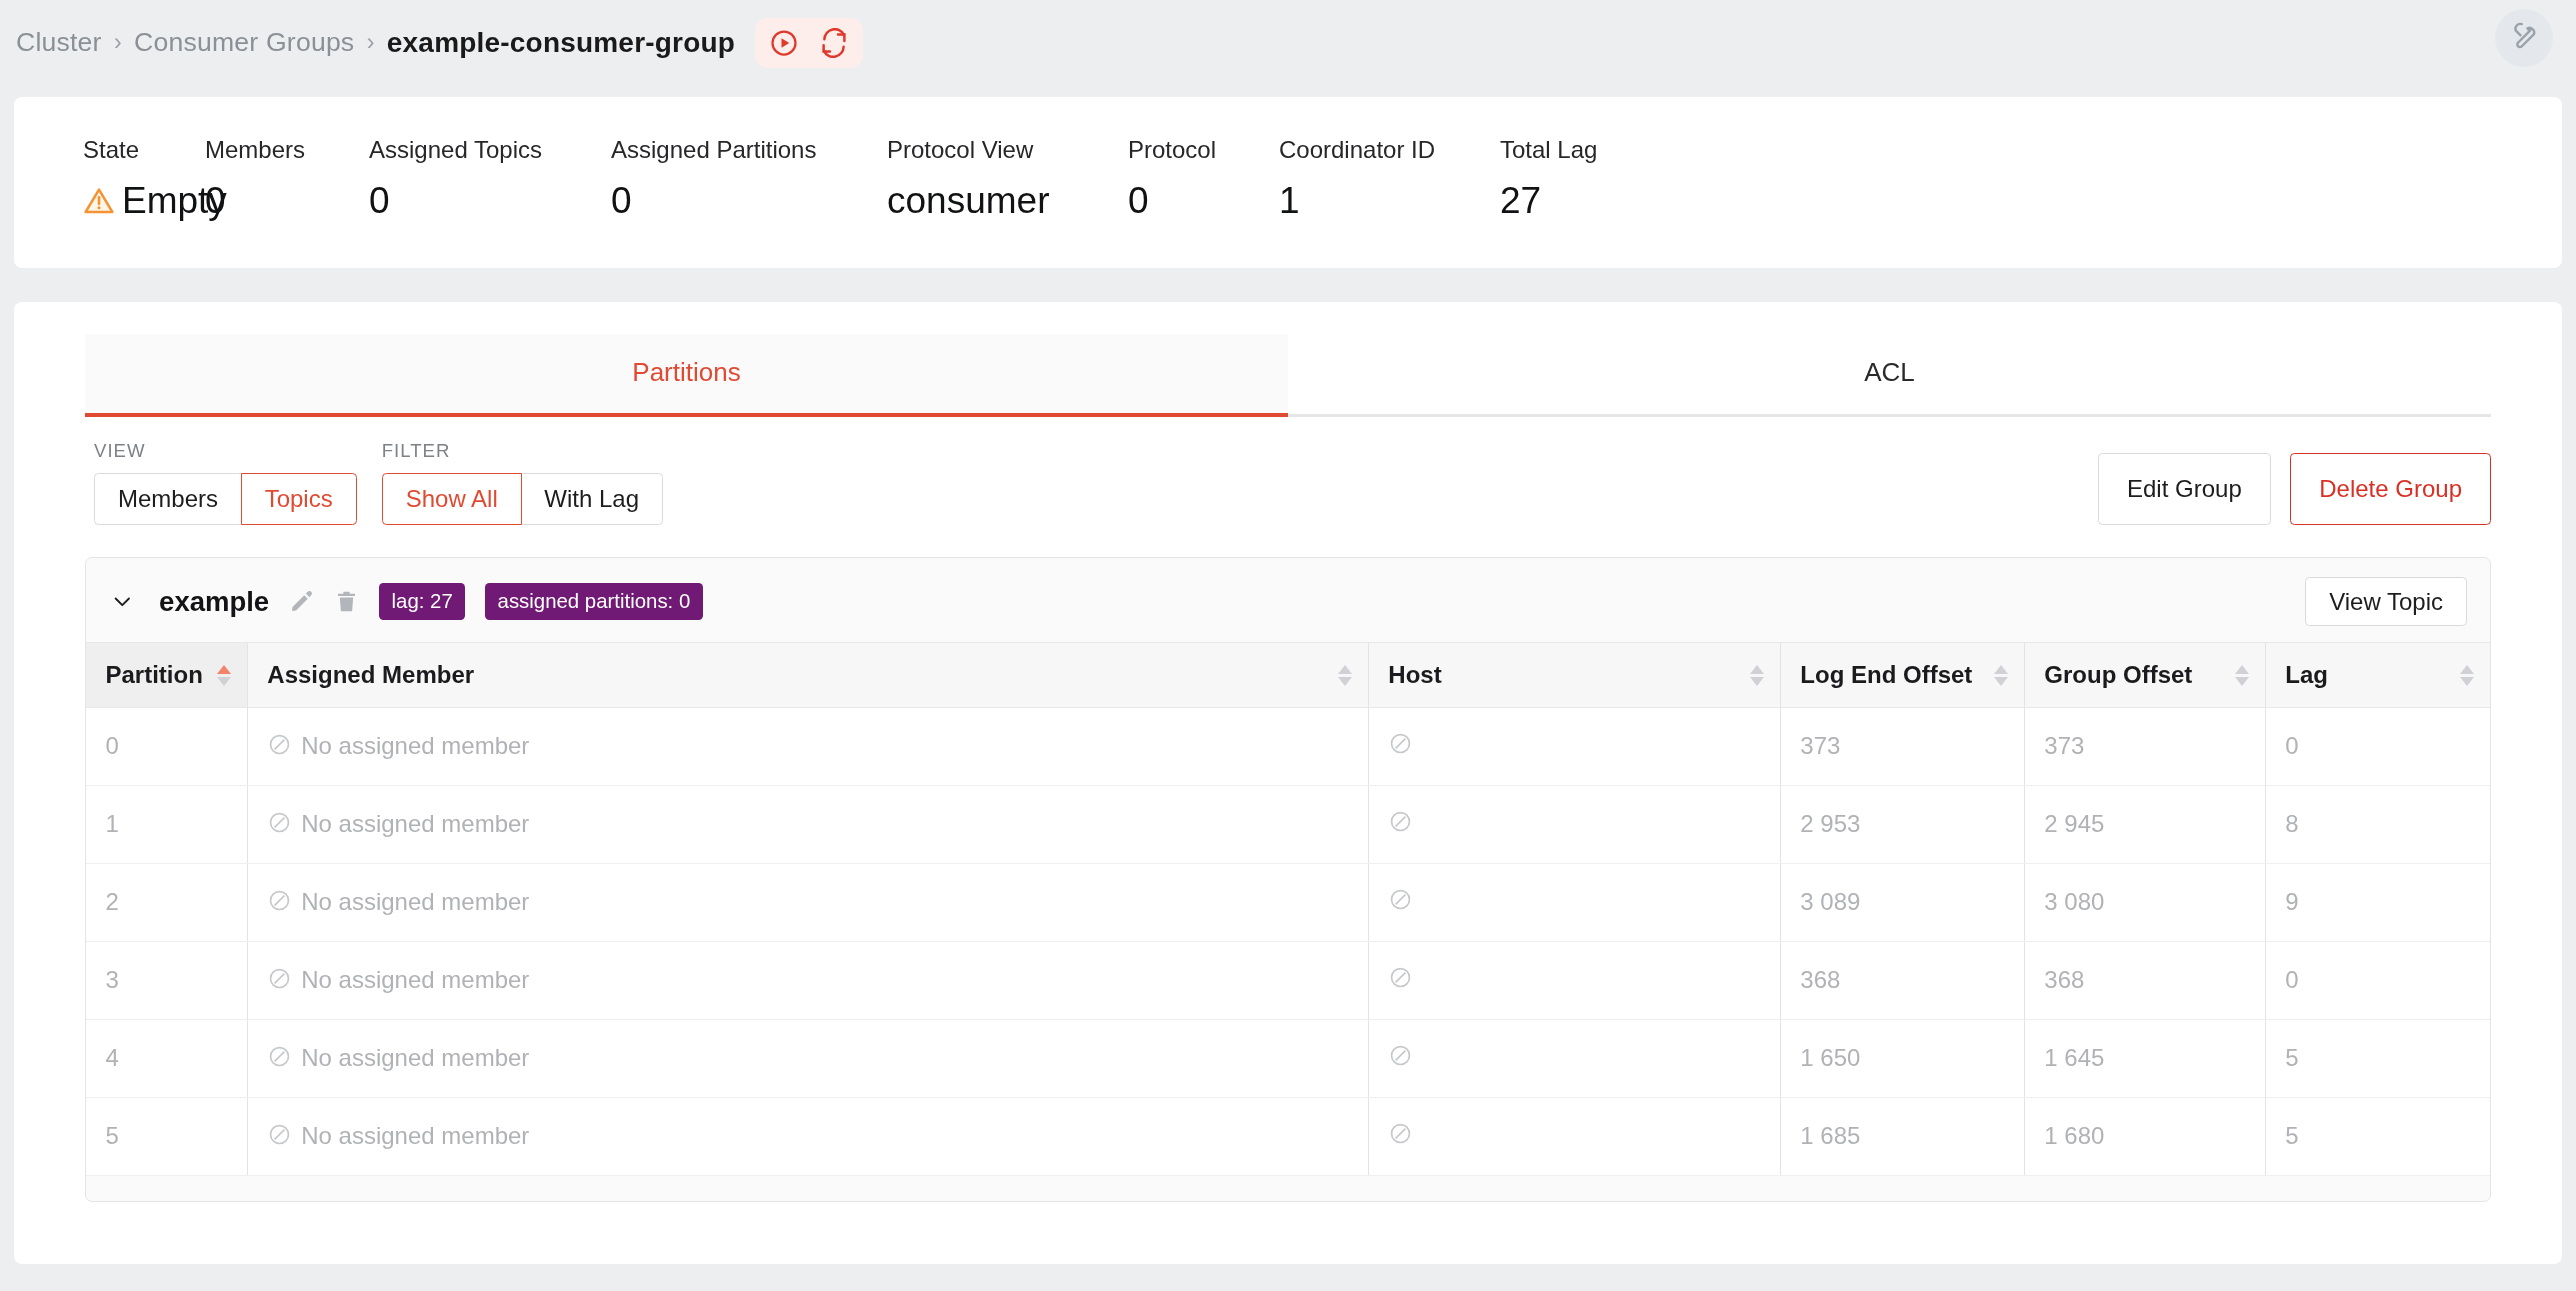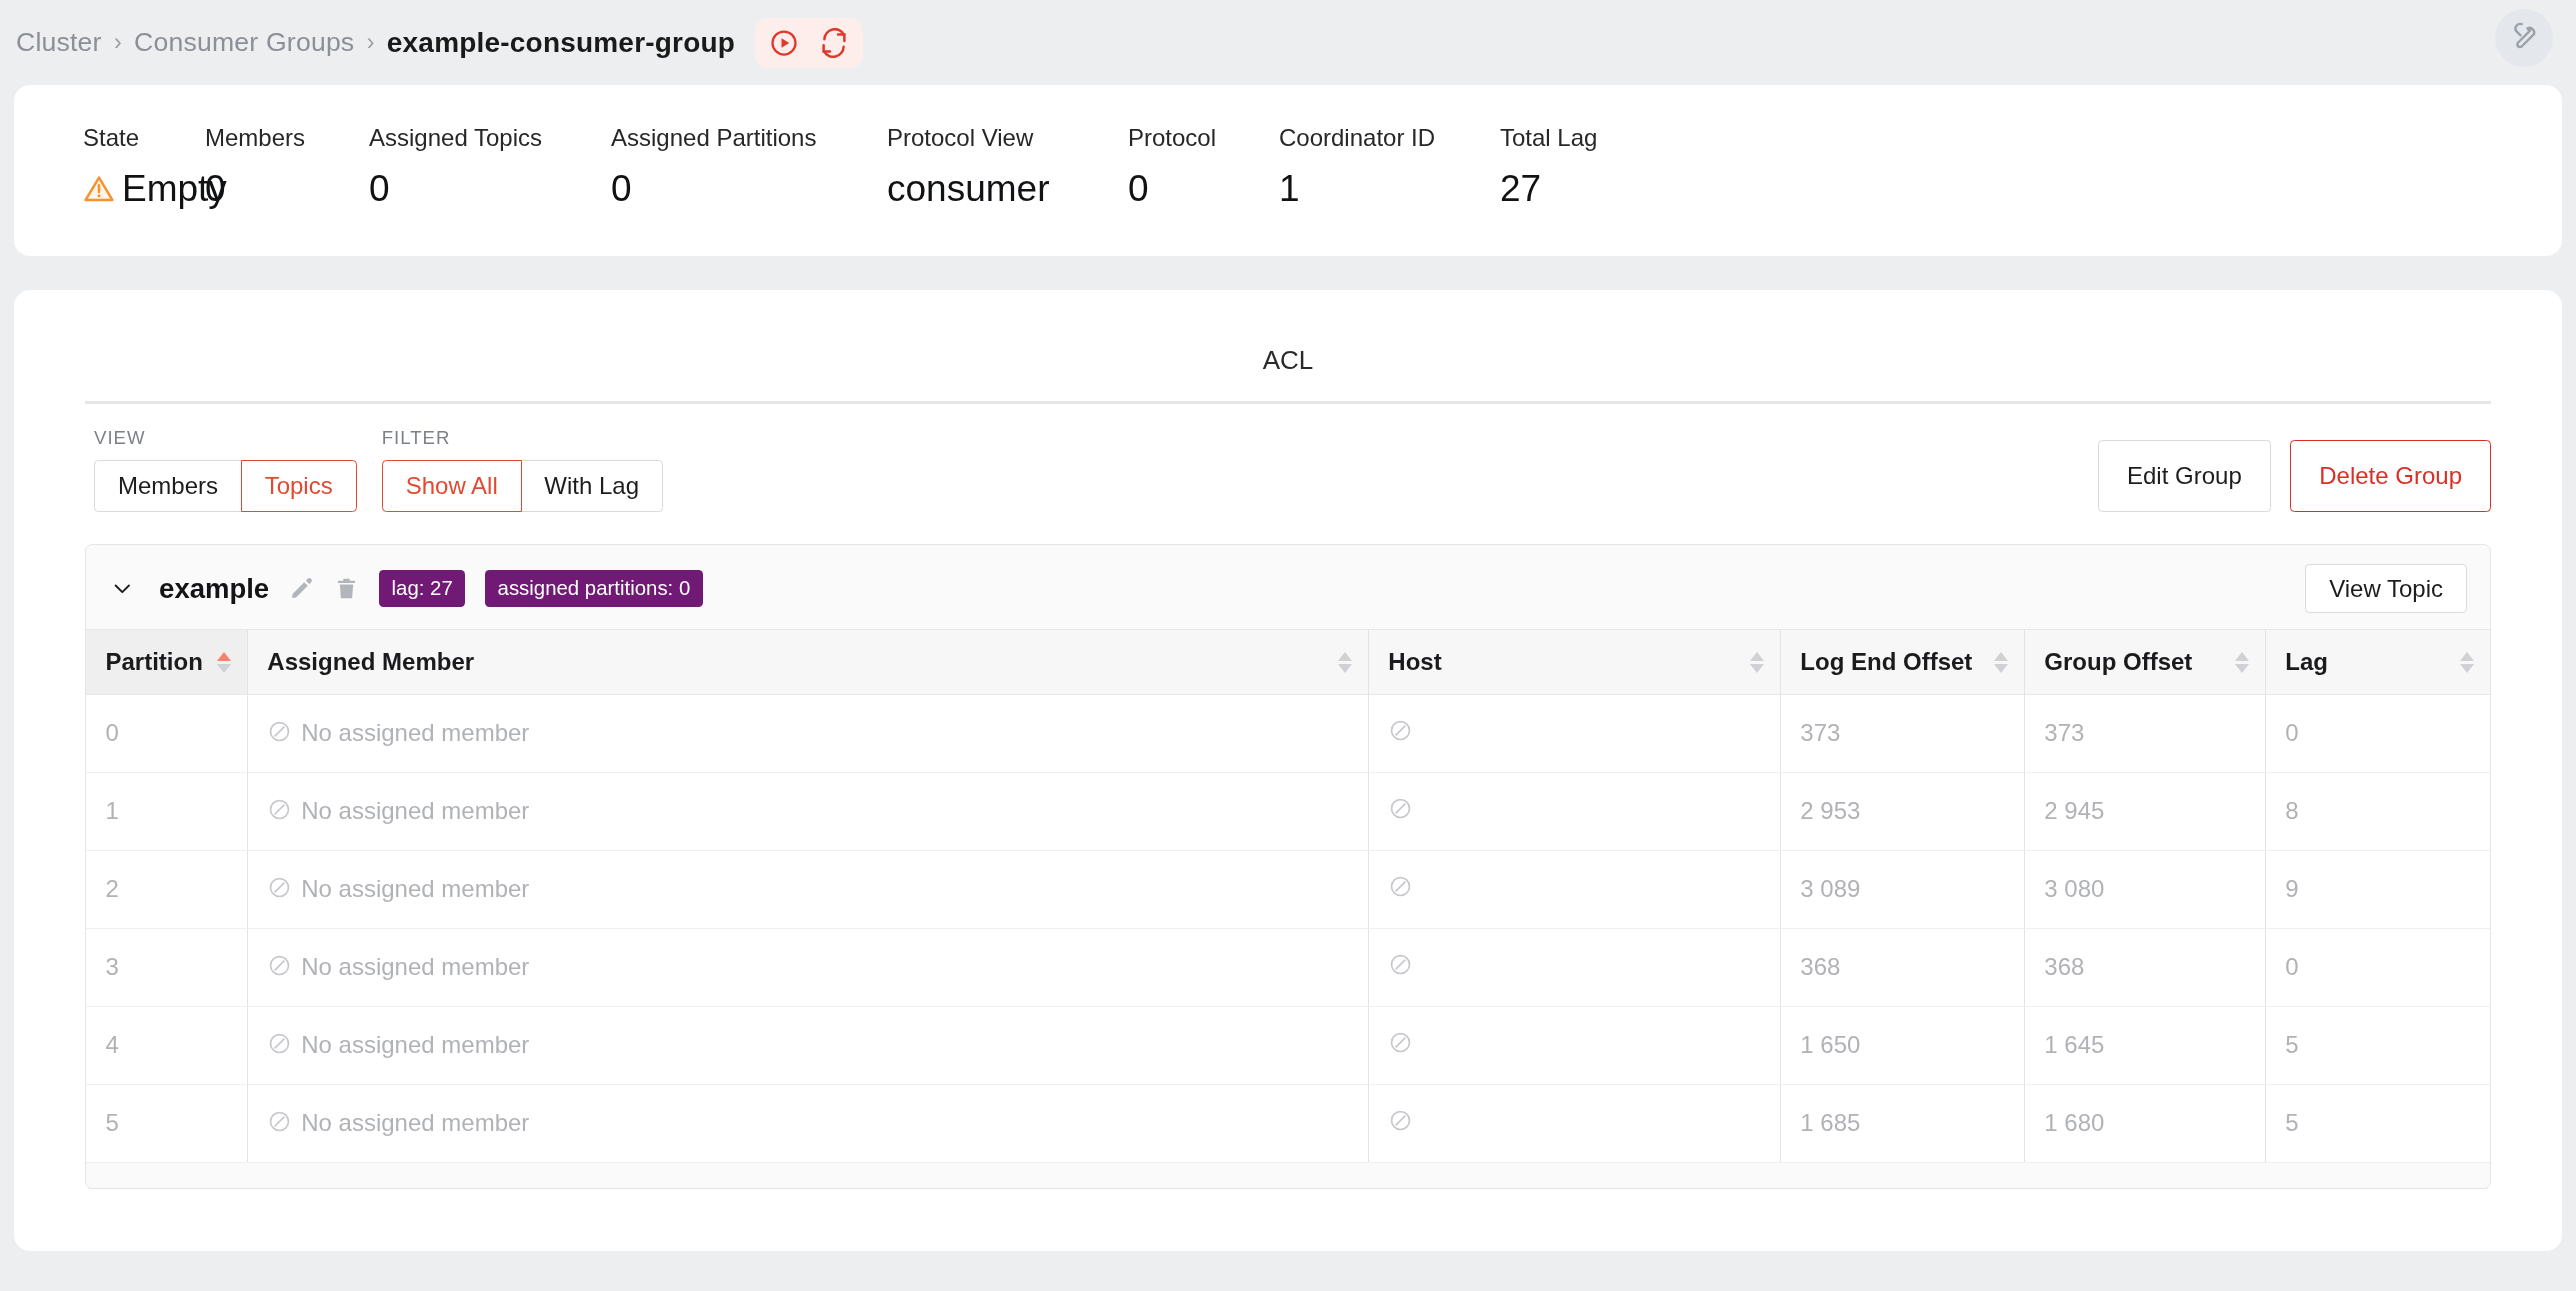--- a/index.html
+++ b/index.html
@@ -62,22 +62,22 @@
     width: 58px; height: 58px;
     border-radius: 50%;
     background: #e4e8ed;
     display: flex; align-items: center; justify-content: center;
     cursor: pointer;
   }
 
   
   .card {
     background: #fff;
-    border-radius: 16px;
-    margin: 0 14px;
+    border-radius: 8px;
+    margin: 12px 14px;
   }
   .stats-card {
     height: 171px;
     display: flex;
     align-items: flex-start;
     padding: 39px 0 0 69px;
   }
   .stat { display: flex; flex-direction: column; }
   .stat-label {
     font-size: 24px;
@@ -335,20 +335,21 @@
     <div class="stat">
       <span class="stat-label">Total Lag</span>
       <span class="stat-value">27</span>
     </div>
 
   </div>
 
   <div class="card main-card">
 
     <div class="tabs">
+      <div class="tab active">Partitions</div>
       <div class="tab">ACL</div>
     </div>
 
     <div class="controls">
 
       <div class="ctrl-group">
         <span class="ctrl-legend">VIEW</span>
         <div class="seg">
           <div class="seg-btn">Members</div>
           <div class="seg-btn sel">Topics</div>

